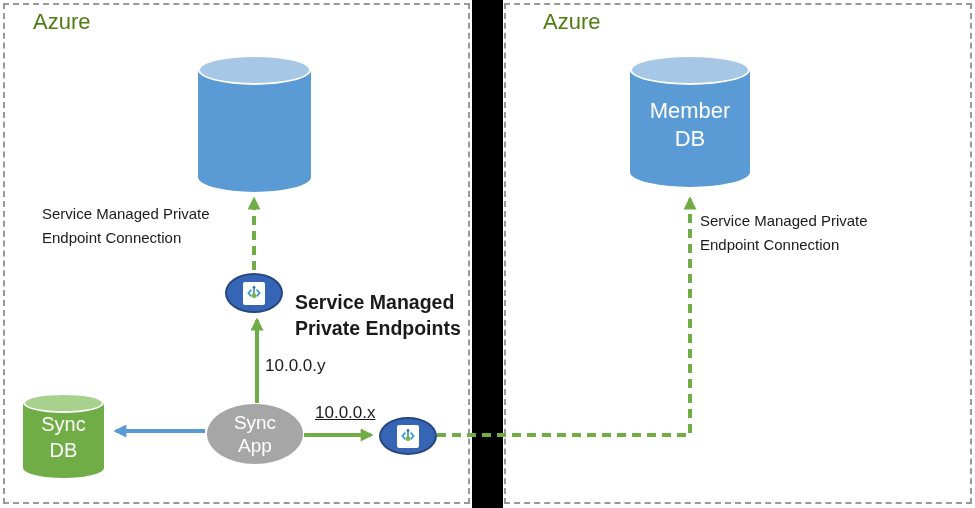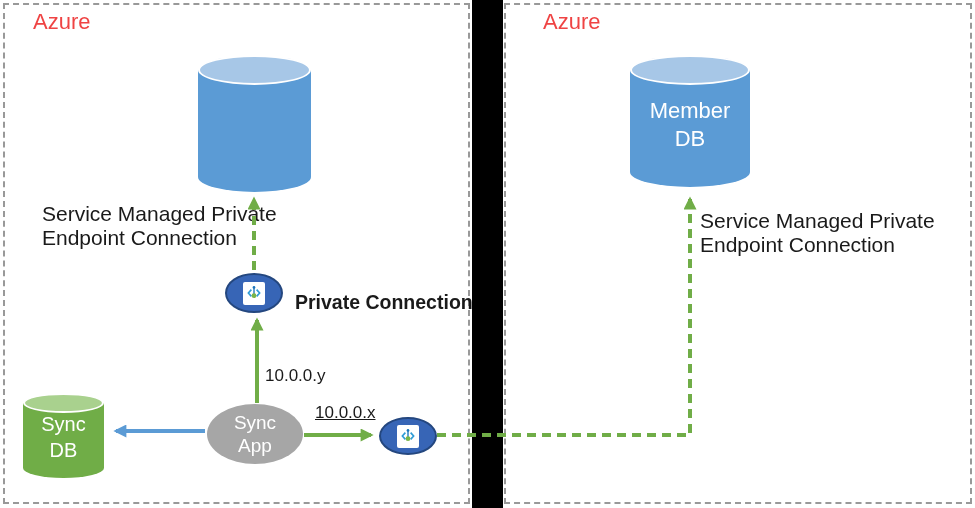--- a/index.html
+++ b/index.html
@@ -15,21 +15,21 @@
     position:relative; width:975px; height:508px; overflow:hidden;
     font-family:"Liberation Sans", sans-serif; background:#fff; color:var(--text-dark);
   }
   .panel{
     position:absolute; box-sizing:border-box; background:#fff;
     border:2px dashed var(--panel-border);
   }
   .panel-left{ left:3px; top:3px; width:467px; height:501px; }
   .panel-right{ left:504px; top:3px; width:468px; height:501px; }
   .divider{ position:absolute; left:472px; top:0; width:31px; height:508px; background:var(--divider-black); }
-  .azure-title{ position:absolute; font-size:22px; color:#ef4444; }
+  .azure-title{ position:absolute; font-size:22px; color:#4d7c0f; }
   .azure-title.left{ left:33px; top:9px; }
   .azure-title.right{ left:543px; top:9px; }
 
   .cylinder{ position:absolute; }
   .cyl-body{ position:absolute; left:0; right:0; bottom:0; }
   .cyl-top{ position:absolute; left:0; right:0; top:0; border-radius:50%; box-sizing:border-box; border:2.5px solid #fff; }
   .cyl-label{
     position:absolute; left:0; right:0; color:#fff; text-align:center; z-index:2;
   }
   .hub-db{ left:198px; top:55px; width:113px; height:137px; }
@@ -55,26 +55,26 @@
     position:absolute; box-sizing:border-box; border-radius:50%;
     background:var(--endpoint-blue); border:2.5px solid var(--endpoint-border);
     display:flex; align-items:center; justify-content:center; z-index:3;
   }
   .endpoint-1{ left:225px; top:273px; width:58px; height:40px; }
   .endpoint-2{ left:379px; top:417px; width:58px; height:38px; }
   .endpoint .icon-box{
     width:22px; height:23px; background:#fff; border-radius:2px;
     display:flex; align-items:center; justify-content:center;
   }
-  .note{ position:absolute; font-size:21px; line-height:24px; color:var(--text-dark); white-space:nowrap; }
+  .note{ position:absolute; font-size:15px; line-height:24px; color:var(--text-dark); white-space:nowrap; }
   .note.conn-left{ left:42px; top:202px; }
   .note.conn-right{ left:700px; top:209px; }
   .note.smpe-title{ left:295px; top:289px; font-weight:bold; font-size:19.5px; line-height:26px; }
   .note.ip{ font-size:17px; }
-  .note.ip-y{ left:265px; top:364px; }
+  .note.ip-y{ left:265px; top:354px; }
   .note.ip-x{ left:315px; top:401px;text-decoration:underline; }
 
   .overlay{ position:absolute; left:0; top:0; z-index:5; pointer-events:none; }
   .arrow{ fill:none; stroke-width:4; }
   .arrow-green{ stroke:var(--arrow-green); }
   .arrow-blue{ stroke:var(--arrow-blue); }
   .dashed{ stroke-dasharray:9 6; }
   #ah-green path{ fill:var(--arrow-green); }
   #ah-blue path{ fill:var(--arrow-blue); }
 </style>
@@ -145,21 +145,22 @@
 
   <div class="note conn-left">
     <div>Service Managed Private</div>
     <div>Endpoint Connection</div>
   </div>
   <div class="note conn-right">
     <div>Service Managed Private</div>
     <div>Endpoint Connection</div>
   </div>
   <div class="note smpe-title">
-    <div>Private Connection</div>
+    <div>Service Managed</div>
+    <div>Private Endpoints</div>
   </div>
   <div class="note ip ip-y">10.0.0.y</div>
   <div class="note ip ip-x">10.0.0.x</div>
 
   <svg class="overlay" width="975" height="508">
     <defs>
       <marker id="ah-green" viewBox="0 0 10 10" refX="8" refY="5" markerWidth="15" markerHeight="13" orient="auto" markerUnits="userSpaceOnUse">
         <path d="M0 0 L10 5 L0 10 Z"></path>
       </marker>
       <marker id="ah-blue" viewBox="0 0 10 10" refX="8" refY="5" markerWidth="15" markerHeight="13" orient="auto" markerUnits="userSpaceOnUse">

